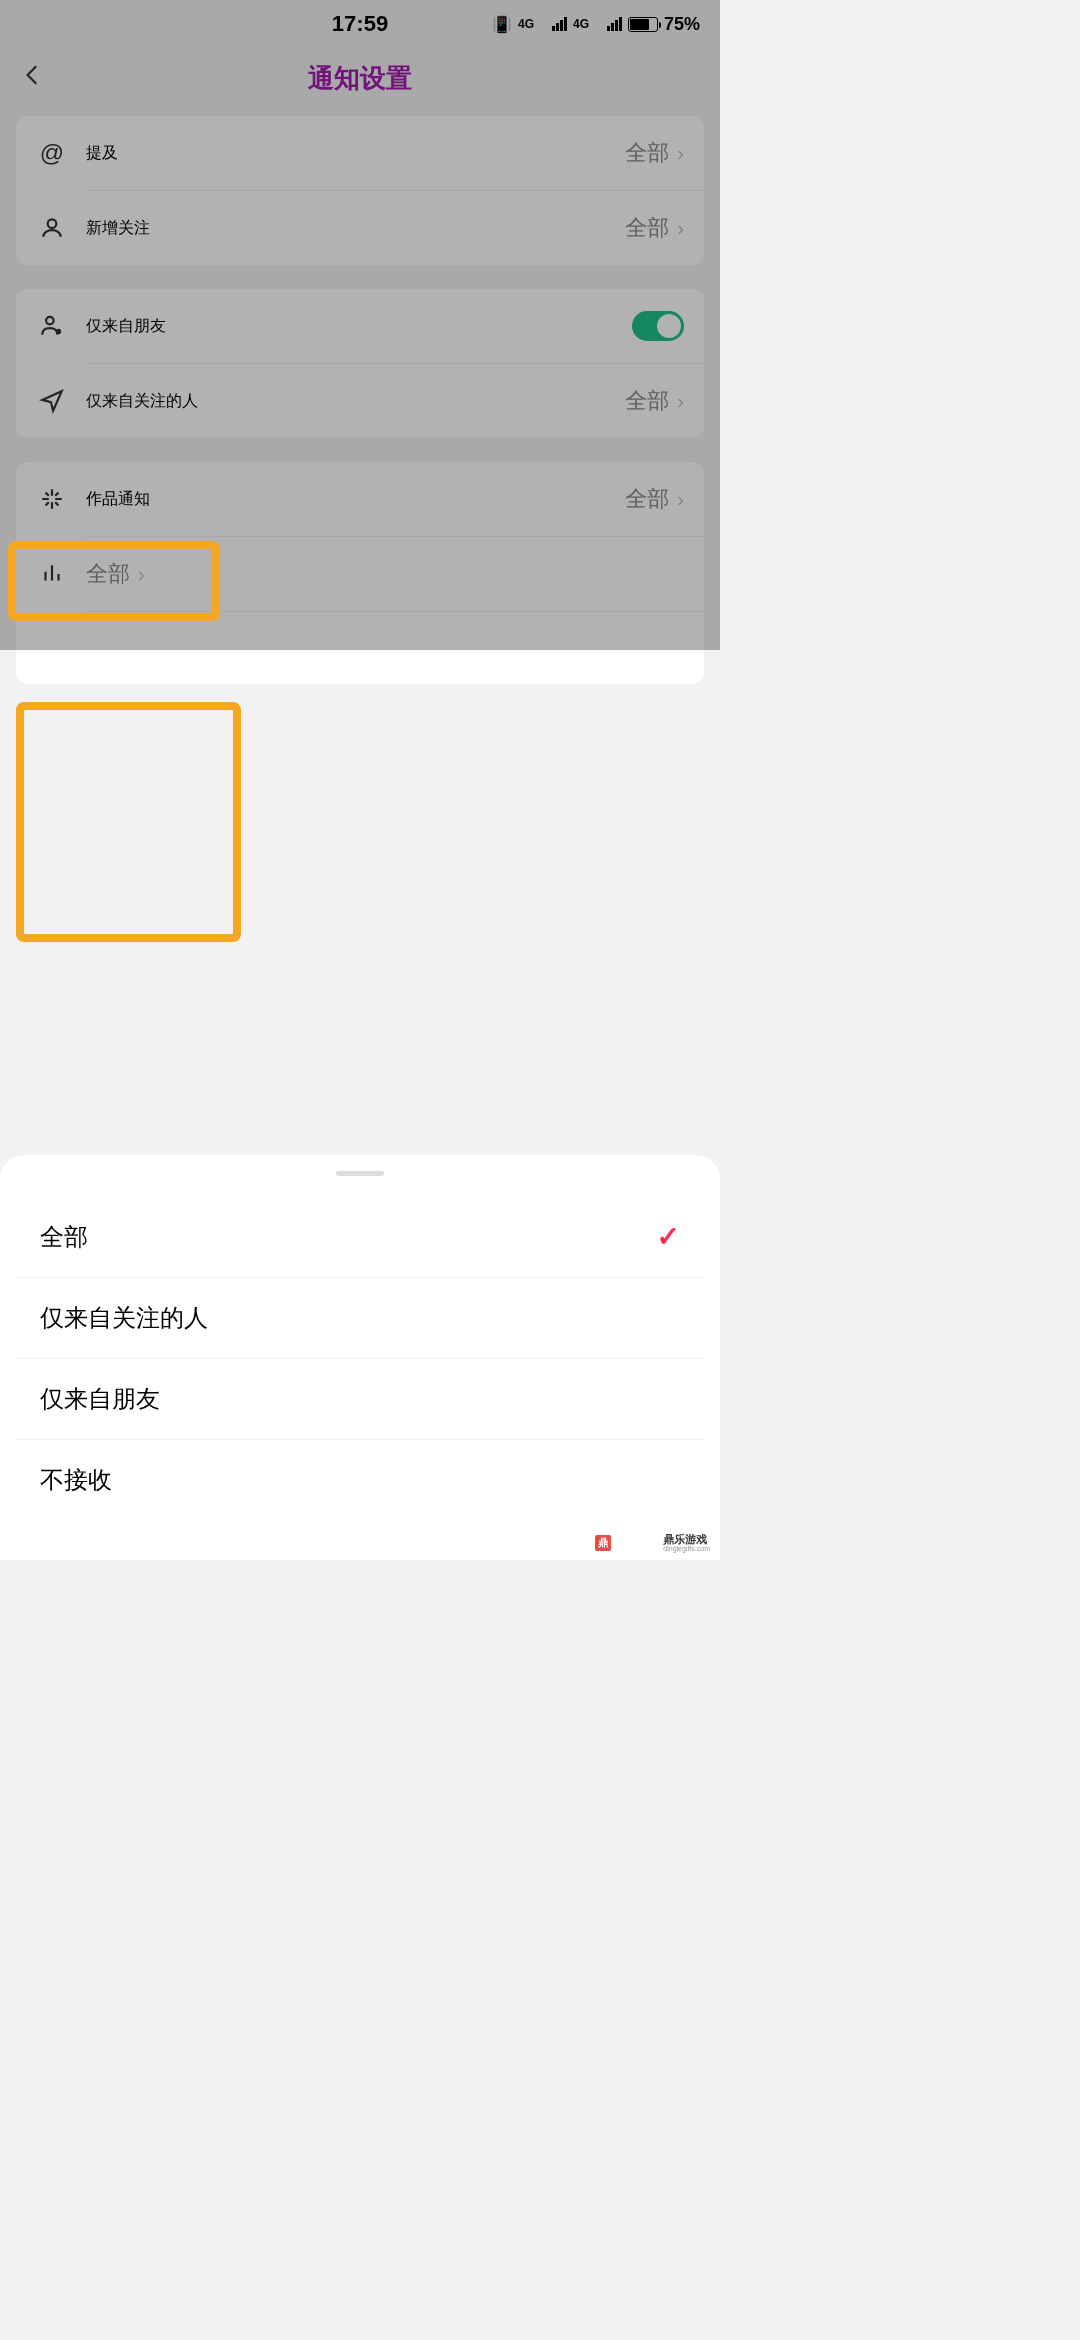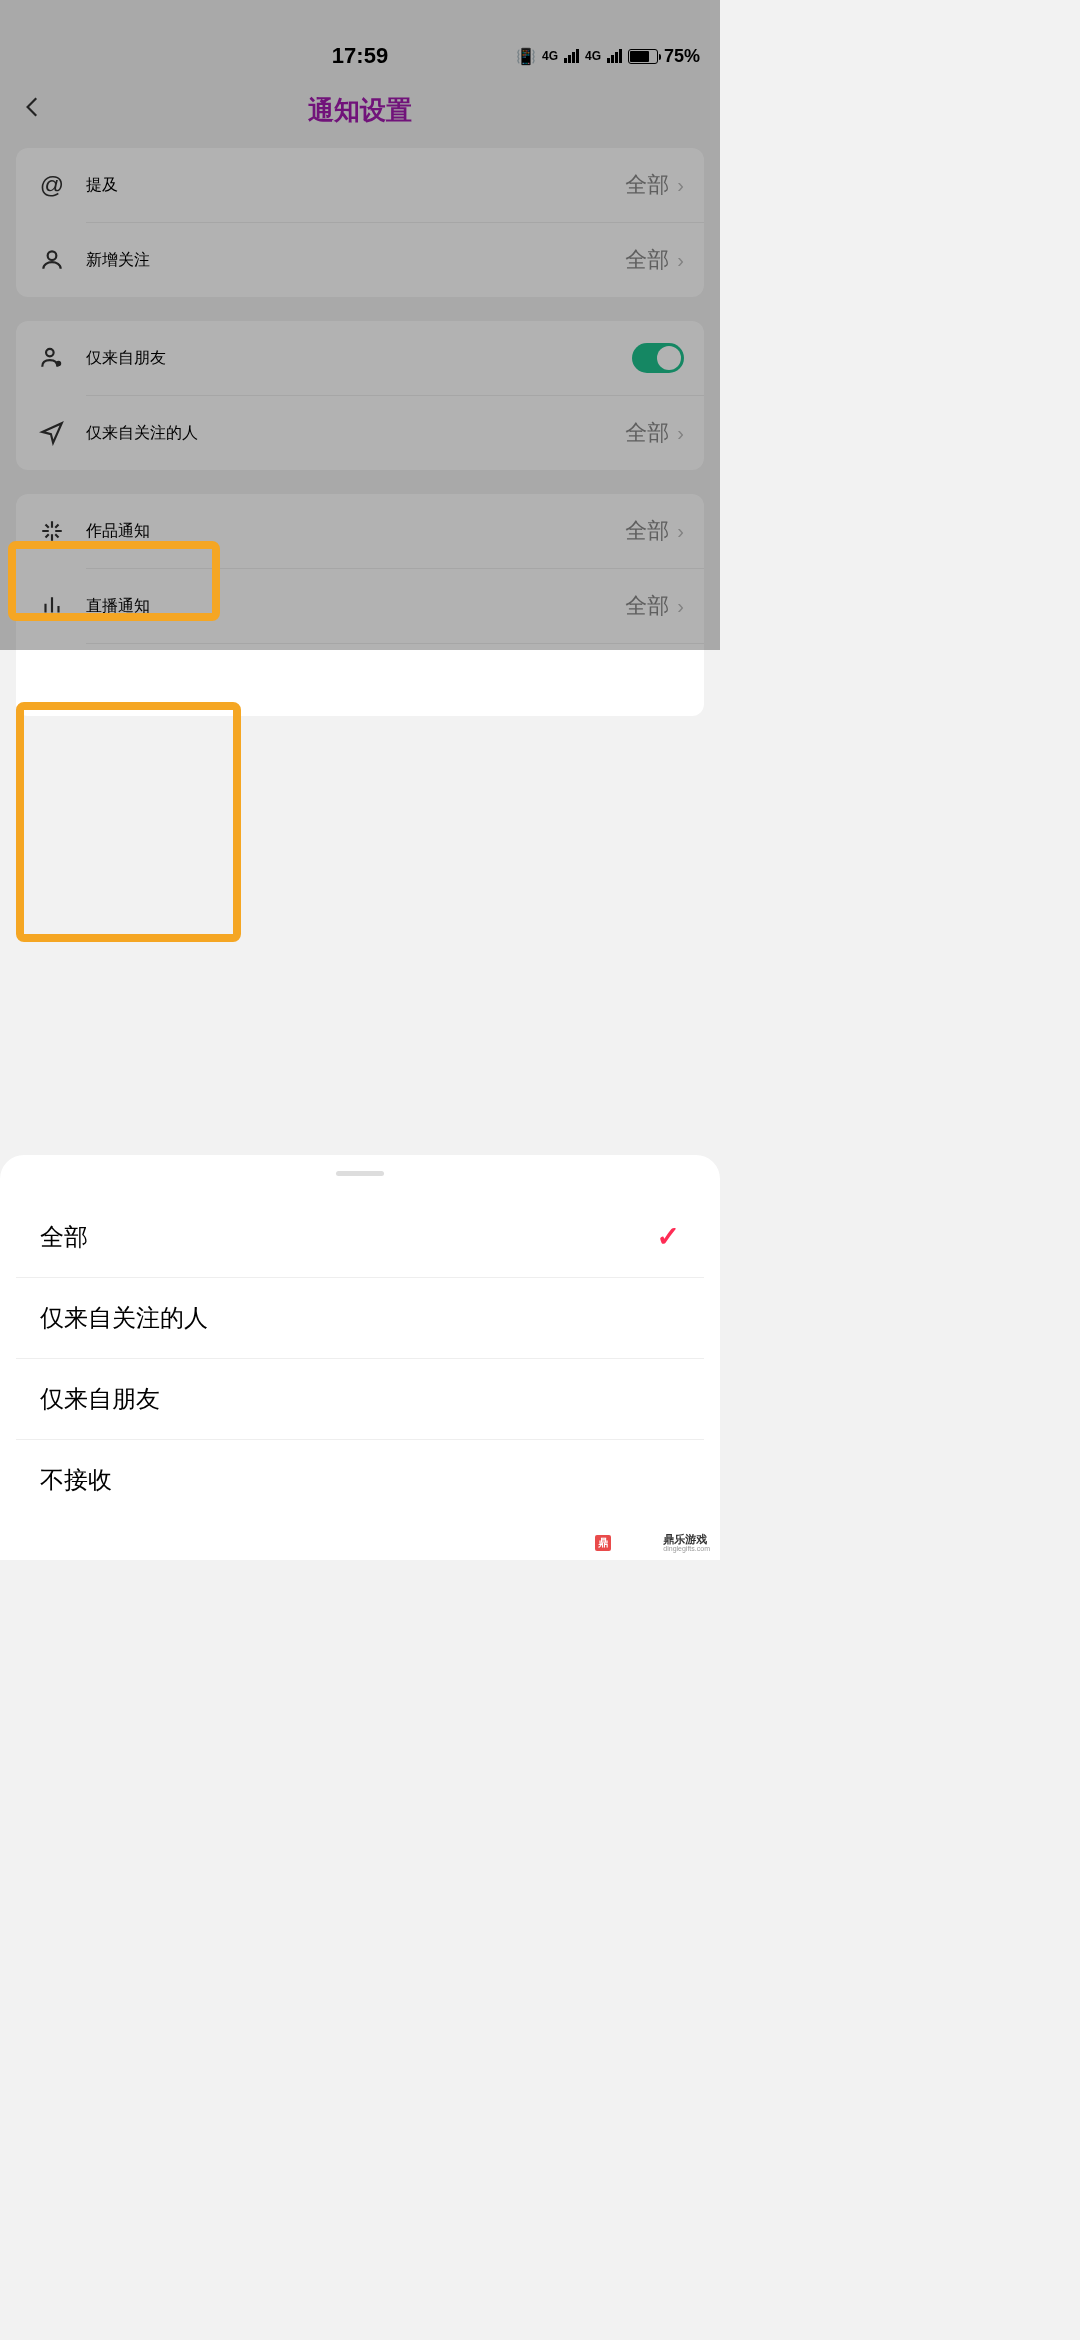--- a/index.html
+++ b/index.html
@@ -27,26 +27,25 @@
     }
     .status-bar {
       height: 48px;
       display: flex;
       align-items: center;
       justify-content: space-between;
       padding: 0 20px;
       font-size: 22px;
       font-weight: 600;
       color: #000;
-      margin-top: 32px;
     }
     .status-left { flex: 1; }
     .status-center { flex: 1; text-align: center; }
     .status-right { flex: 1; display: flex; justify-content: flex-end; align-items: center; gap: 6px; font-size: 18px; }
-    .signal-group { display: flex; align-items: flex-end; gap: 6px; }
+    .signal-group { display: flex; align-items: flex-end; gap: 18px; }
     .signal-4g { font-size: 12px; font-weight: 700; }
     .signal-bars {
       display: flex;
       align-items: flex-end;
       gap: 1px;
     }
     .signal-bars span {
       width: 3px;
       background: #000;
     }
@@ -348,21 +347,20 @@
     <span class="row-value">全部</span>
     <span class="chevron">›</span>
   </div>
   <div class="row-divider"></div>
   <div class="row">
     <span class="row-icon">
       <svg class="icon-svg" viewBox="0 0 24 24">
           <path d="M6 18V10M12 18V4M18 18V12"></path>
         </svg>
     </span>
-    <span class="row-label">直播通知</span>
     <span class="row-value">全部</span>
     <span class="chevron">›</span>
   </div>
   <div class="row-divider"></div>
   <div class="row" style="opacity:0.3">
     <span class="row-icon"></span>
     <span class="row-label"></span>
   </div>
 </div>
 

